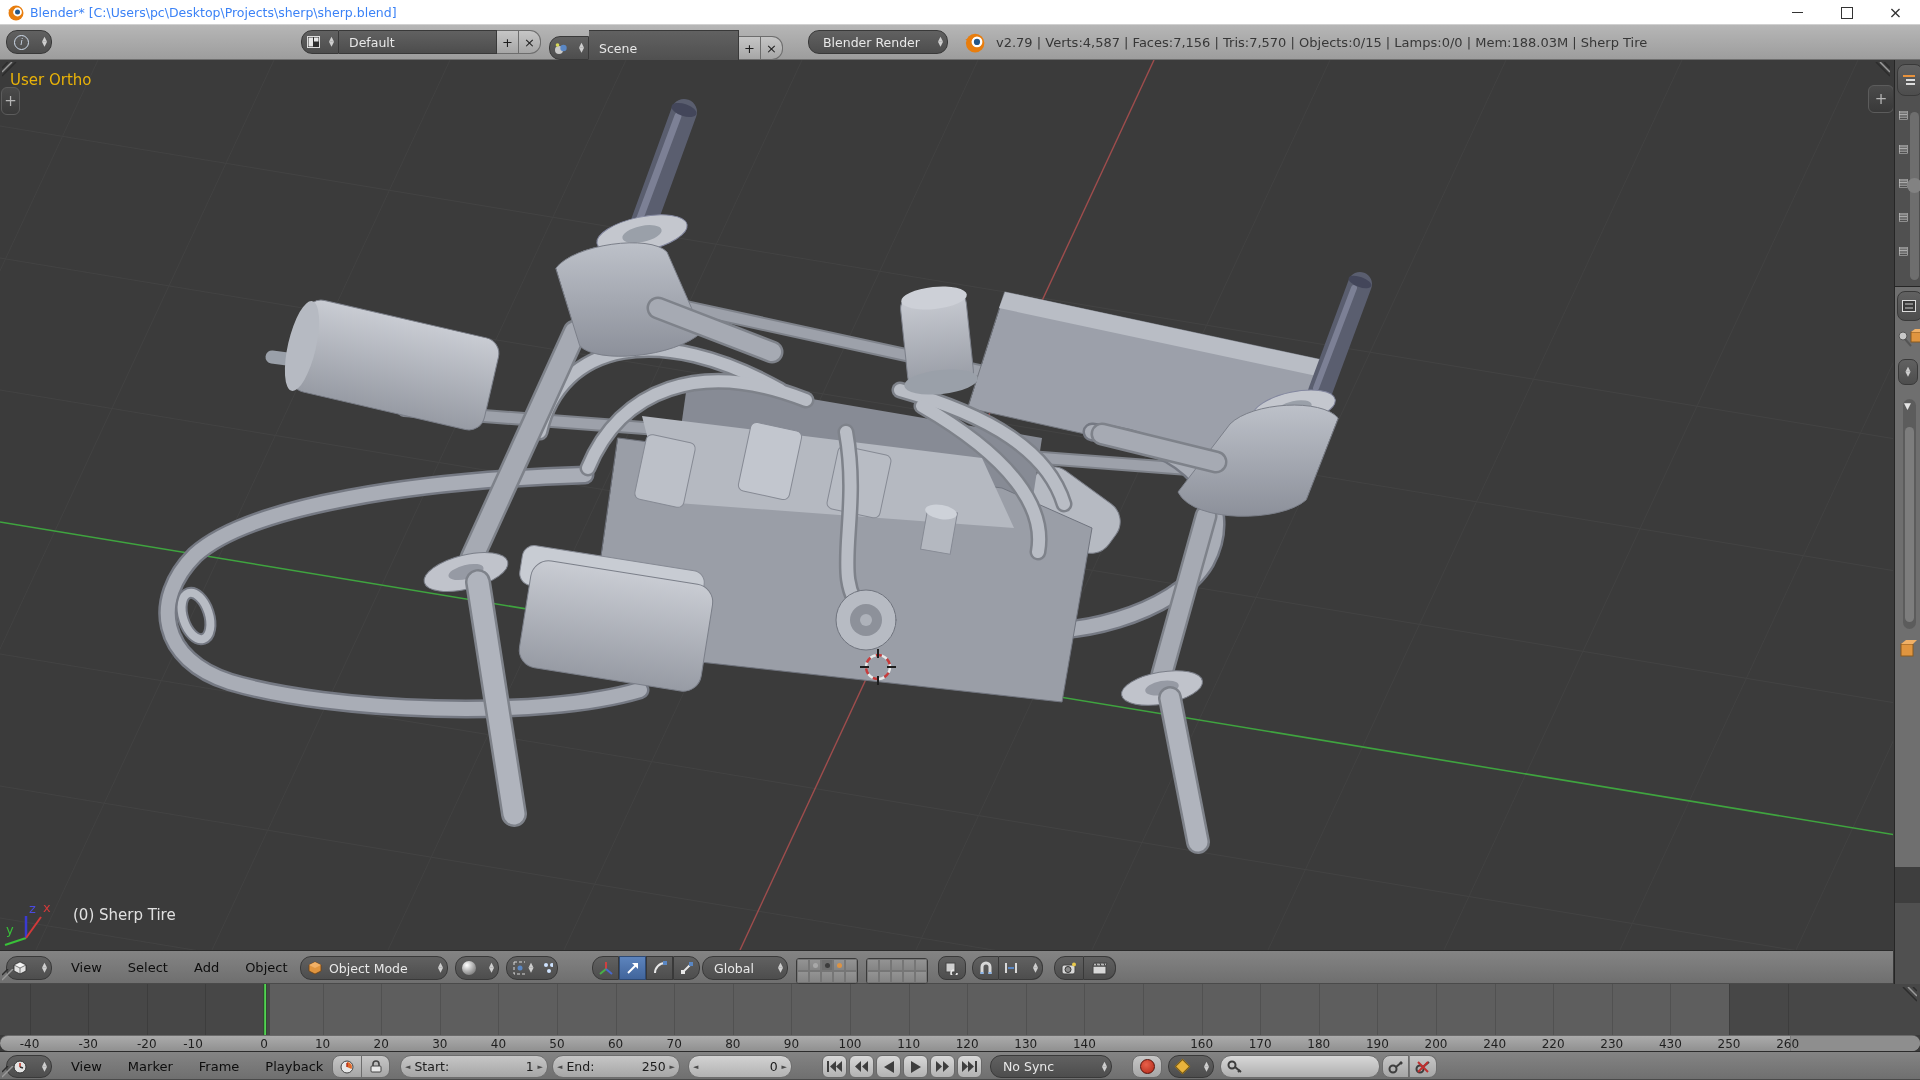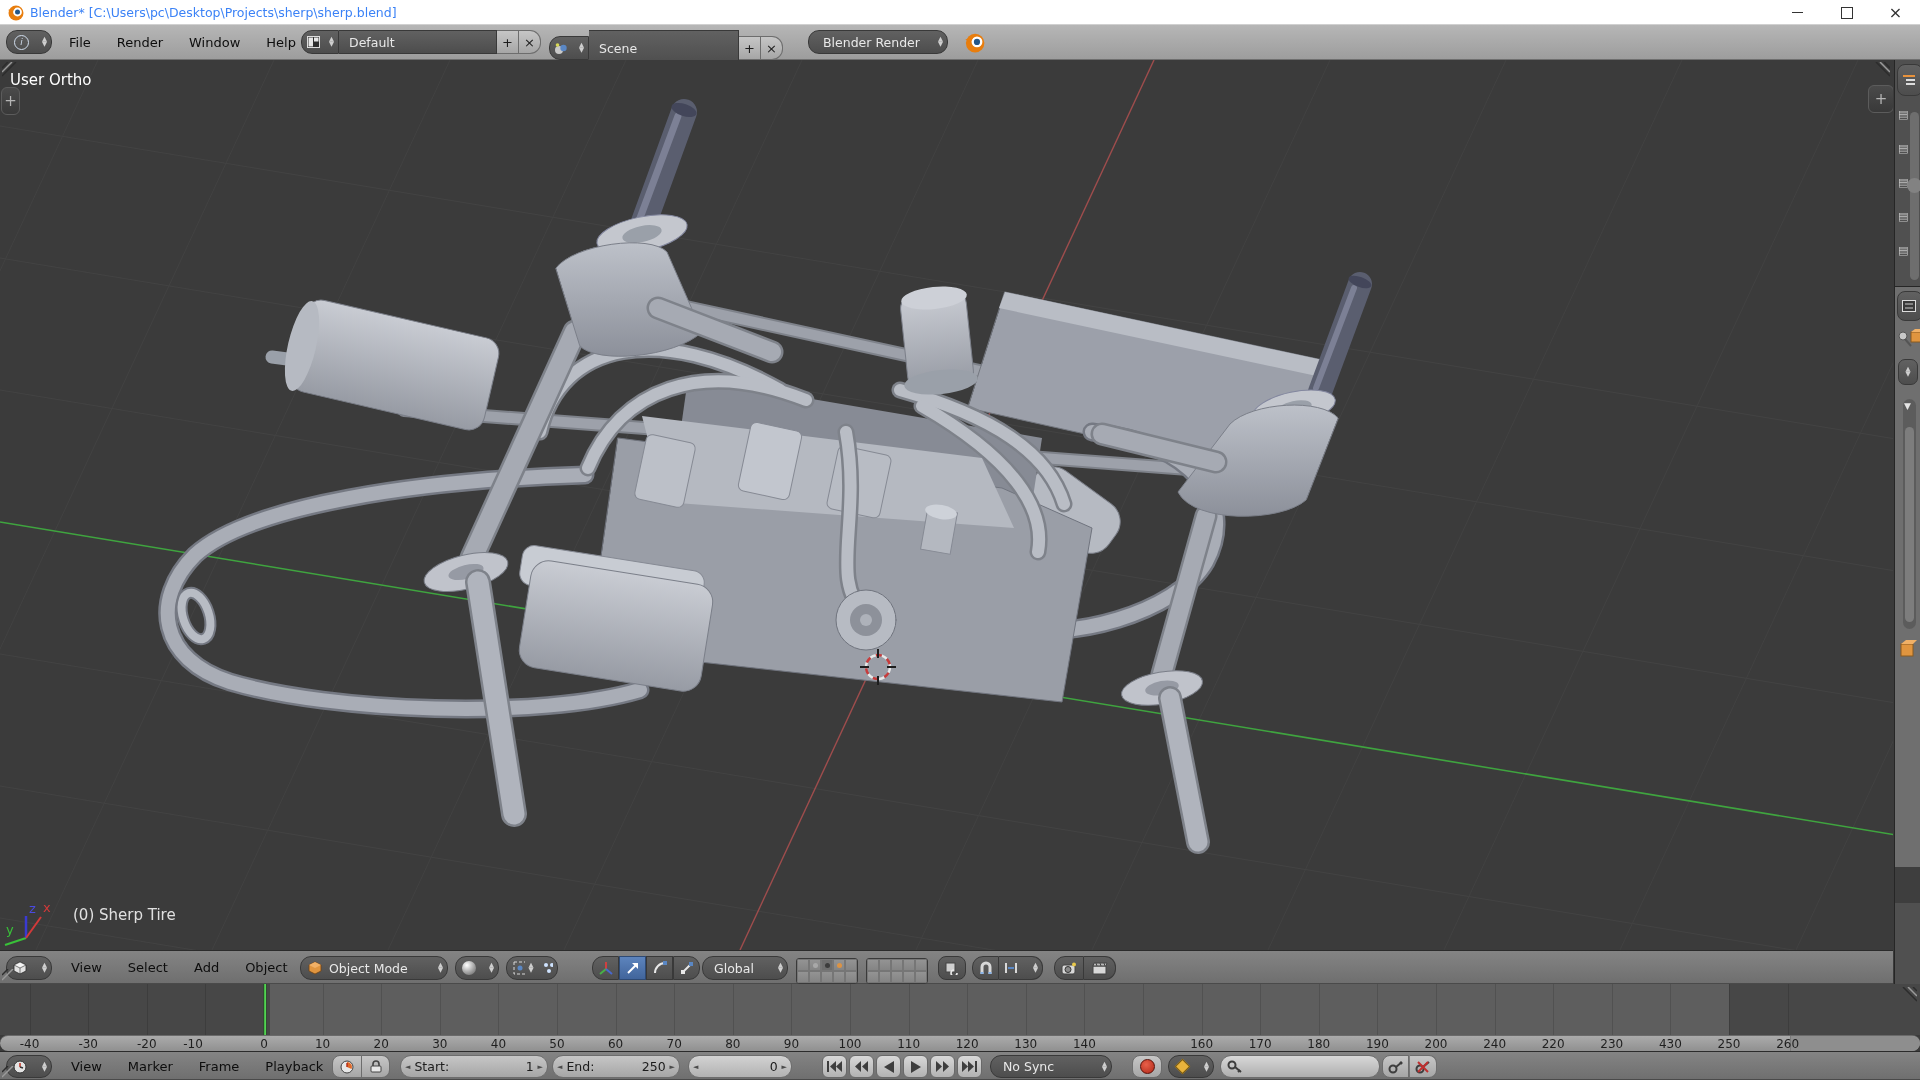--- a/index.html
+++ b/index.html
@@ -24,21 +24,21 @@
     color:#e8e8e8;display:flex;align-items:center;box-sizing:border-box;}
   .light-w{background:linear-gradient(180deg,#c6c6c6,#a6a6a6);border:1px solid #6d6d6d;border-radius:11px;
     color:#1c1c1c;display:flex;align-items:center;box-sizing:border-box;}
   .updown{display:flex;flex-direction:column;justify-content:center;line-height:5px;font-size:6.5px;color:#cfcfcf;margin-left:auto;padding:0 4px;}
   .sidearrow{font-size:7px;color:#4b4b4b;padding:0 4px;}
   .flabel{font-size:12.5px;}
   .fvalue{margin-left:auto;font-size:12.5px;}
   .iconbox{display:flex;align-items:center;justify-content:center;}
   
   .vp{left:0;top:60px;width:1893px;height:890px;background:#3b3b3b;overflow:hidden;}
-  .vp-label{color:#ffffff;font-size:15px;}
+  .vp-label{color:#eab308;font-size:15px;}
   .statustext{color:#e0e0e0;font-size:15px;}
   .plustab{background:linear-gradient(180deg,#4a4a4a,#393939);border:1px solid #5c5c5c;border-radius:6px;
     color:#b5b5b5;display:flex;align-items:center;justify-content:center;font-size:15px;}
   
   .layergrid{display:flex;gap:8px;}
   .lgroup{display:grid;grid-template-columns:repeat(5,12px);grid-template-rows:12px 12px;
     border:1px solid #3a3a3a;border-radius:3px;overflow:hidden;background:#8b8b8b;}
   .lcell{border:0.5px solid #767676;background:linear-gradient(180deg,#939393,#848484);position:relative;}
   .lcell.active{background:#6e6e6e;}
   .ldot{position:absolute;left:3px;top:3px;width:5px;height:5px;border-radius:50%;}
@@ -86,26 +86,20 @@
       </div>
   </div>
 
   <div class="abs hdr-light" style="left:0;top:25px;width:1920px;height:35px">
 
     <div class="abs dark-w" style="left:6px;top:5px;width:46px;height:24px;padding-left:7px">
       <span style="width:13px;height:13px;border:1.5px solid #cfdcec;border-radius:50%;display:flex;align-items:center;justify-content:center;font-size:9px;color:#cfdcec;font-style:italic;">i</span>
       <span class="updown">▲<br>▼</span>
     </div>
 
-    <div class="abs menurow" style="left:56px;top:0;height:35px">
-      <span class="menuitem">File</span>
-      <span class="menuitem">Render</span>
-      <span class="menuitem">Window</span>
-      <span class="menuitem">Help</span>
-    </div>
 
     <div class="abs" style="left:301px;top:5px;display:flex;align-items:center">
       <div class="dark-w" style="width:38px;height:24px;border-radius:11px 0 0 11px;padding-left:5px">
         <svg width="13" height="12" viewBox="0 0 13 12">
           <rect x="0.5" y="0.5" width="12" height="11" fill="#2e2e2e" stroke="#ddd"></rect>
           <rect x="1.5" y="1.5" width="4.5" height="9" fill="#e6e6e6"></rect>
           <rect x="7" y="1.5" width="4.5" height="4" fill="#e6e6e6"></rect>
         </svg>
         <span class="updown">▲<br>▼</span>
       </div>
@@ -144,20 +138,21 @@
       <span class="flabel">Blender Render</span>
       <span class="updown">▲<br>▼</span>
     </div>
 
     <svg class="abs" style="left:964px;top:7px" width="21" height="21" viewBox="0 0 17 17">
       <circle cx="9" cy="9" r="7.5" fill="#e87d0d"></circle>
         <circle cx="10.5" cy="8" r="4.4" fill="#fff"></circle>
         <circle cx="10.5" cy="8" r="2.5" fill="#265787"></circle>
         <path d="M1,6 L8,4 L5,8 Z" fill="#e87d0d"></path>
     </svg>
+    <span class="abs" style="left:996px;top:10px;color:#373737;font-size:13px">v2.79 | Verts:4,587 | Faces:7,156 | Tris:7,570 | Objects:0/15 | Lamps:0/0 | Mem:188.03M | Sherp Tire</span>
   </div>
 
   <div class="abs vp">
     <svg id="vp-svg" width="1893" height="890" viewBox="0 0 1893 890">
       <defs>
         <linearGradient id="gM" x1="0" y1="0" x2="0" y2="1">
           <stop offset="0" stop-color="#c9ccd3"></stop>
             <stop offset="1" stop-color="#979ba4"></stop>
         </linearGradient>
         <linearGradient id="gF" x1="0" y1="0" x2="0" y2="1">

